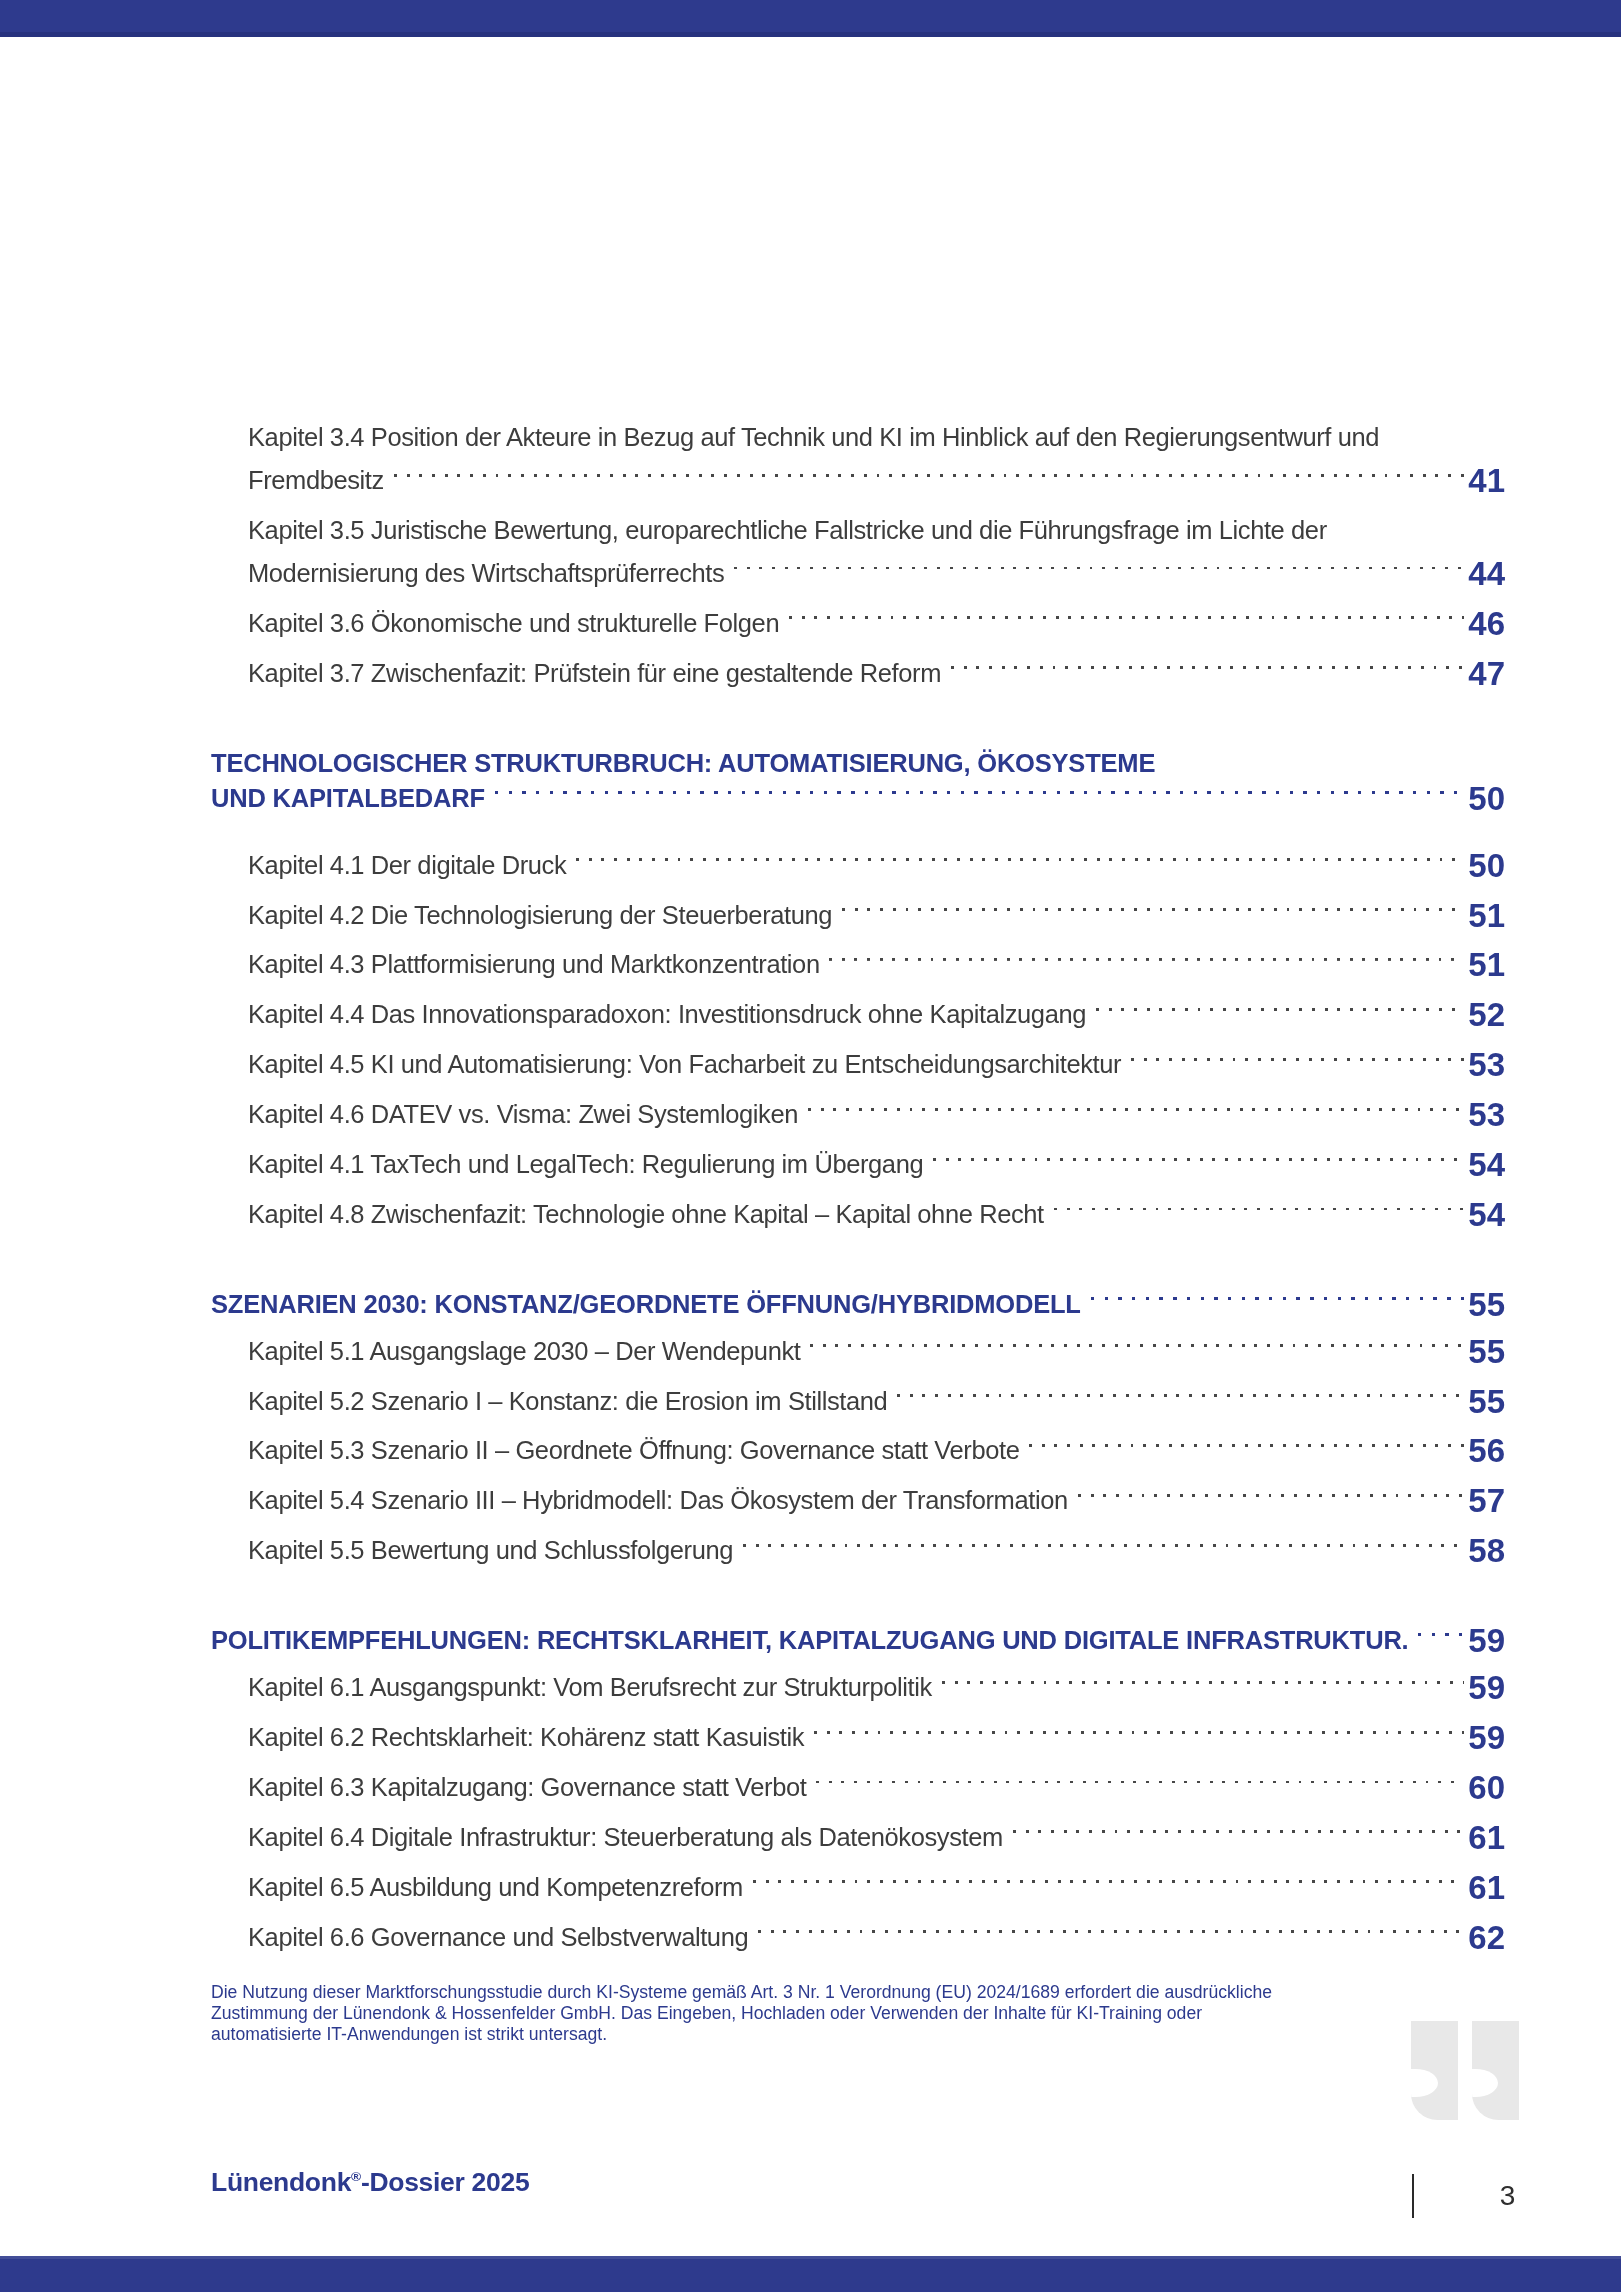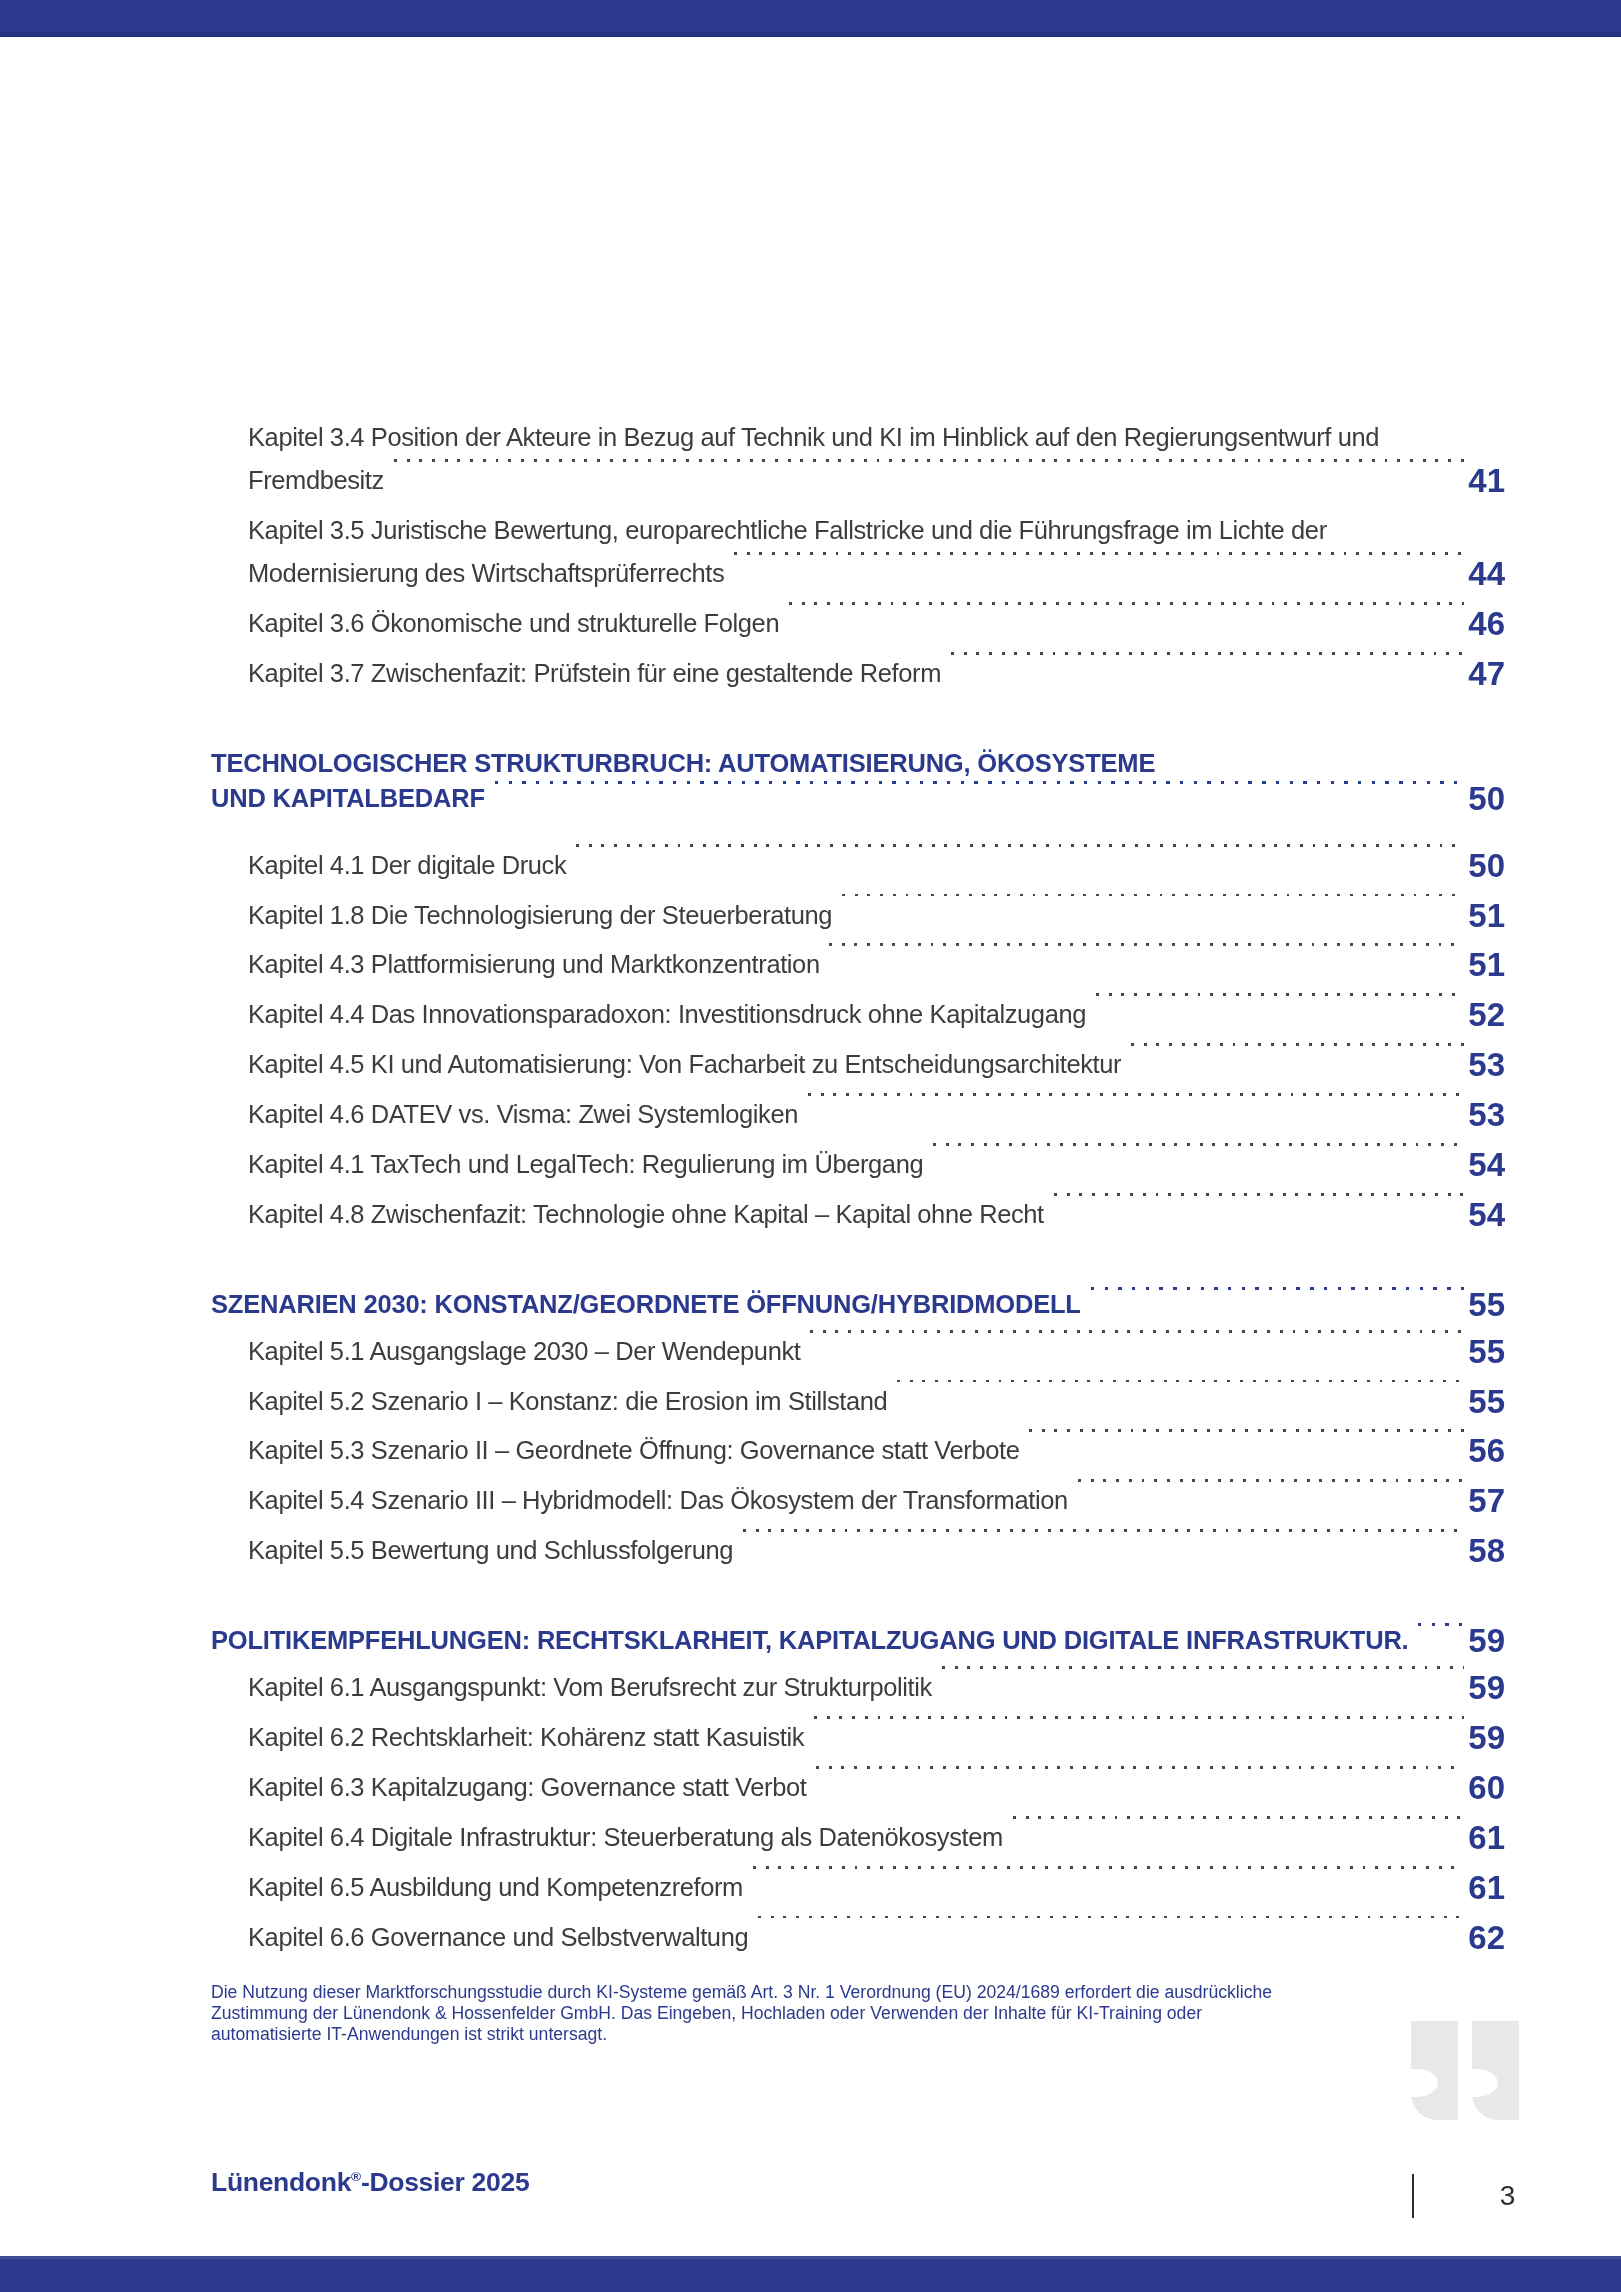--- a/index.html
+++ b/index.html
@@ -35,21 +35,21 @@
     margin-top:51px;margin-bottom:7.8px;
   }
   .toc-section:first-child .toc-header{margin-top:0;}
   .toc-header.gap-after{margin-bottom:28px;}
   .toc-header .row{line-height:35px;}
   .toc-header .leader{color:var(--blue);margin-bottom:11.8px;background-image:repeating-linear-gradient(to right,currentColor 0 3.4px,transparent 3.4px 13.7px);}
   .toc-entry{padding-left:37px;margin-bottom:6.9px;}
   .toc-entry .row{
     color:var(--body);font-size:25.5px;letter-spacing:-0.4px;line-height:43px;
   }
-  .row{display:flex;align-items:flex-start;}
+  .row{display:flex;align-items:center;}
   .row .t{white-space:nowrap;flex:0 0 auto;}
   .leader{
     flex:1 1 auto;min-width:5.9px;height:2.9px;margin:0 3.9px 10.8px 9.8px;
     background-image:repeating-linear-gradient(to right,var(--dots) 0 2.9px,transparent 2.9px 12.7px);
     background-repeat:repeat-x;background-position:left bottom;background-size:auto 2.9px;
     color:var(--dots);
   }
   .page-no{
     flex:0 0 auto;font-weight:bold;color:var(--blue);min-width:35px;text-align:right;
     font-size:33px;letter-spacing:0;
@@ -137,21 +137,21 @@
         </div>
         <div class="toc-entry">
           <div class="row">
             <span class="t">Kapitel 4.1 Der digitale Druck</span>
             <span class="leader"></span>
             <span class="page-no">50</span>
           </div>
         </div>
         <div class="toc-entry">
           <div class="row">
-            <span class="t">Kapitel 1.8 Die Technologisierung der Steuerberatung</span>
+            <span class="t">Kapitel 4.2 Die Technologisierung der Steuerberatung</span>
             <span class="leader"></span>
             <span class="page-no">51</span>
           </div>
         </div>
         <div class="toc-entry">
           <div class="row">
             <span class="t">Kapitel 4.3 Plattformisierung und Marktkonzentration</span>
             <span class="leader"></span>
             <span class="page-no">51</span>
           </div>

